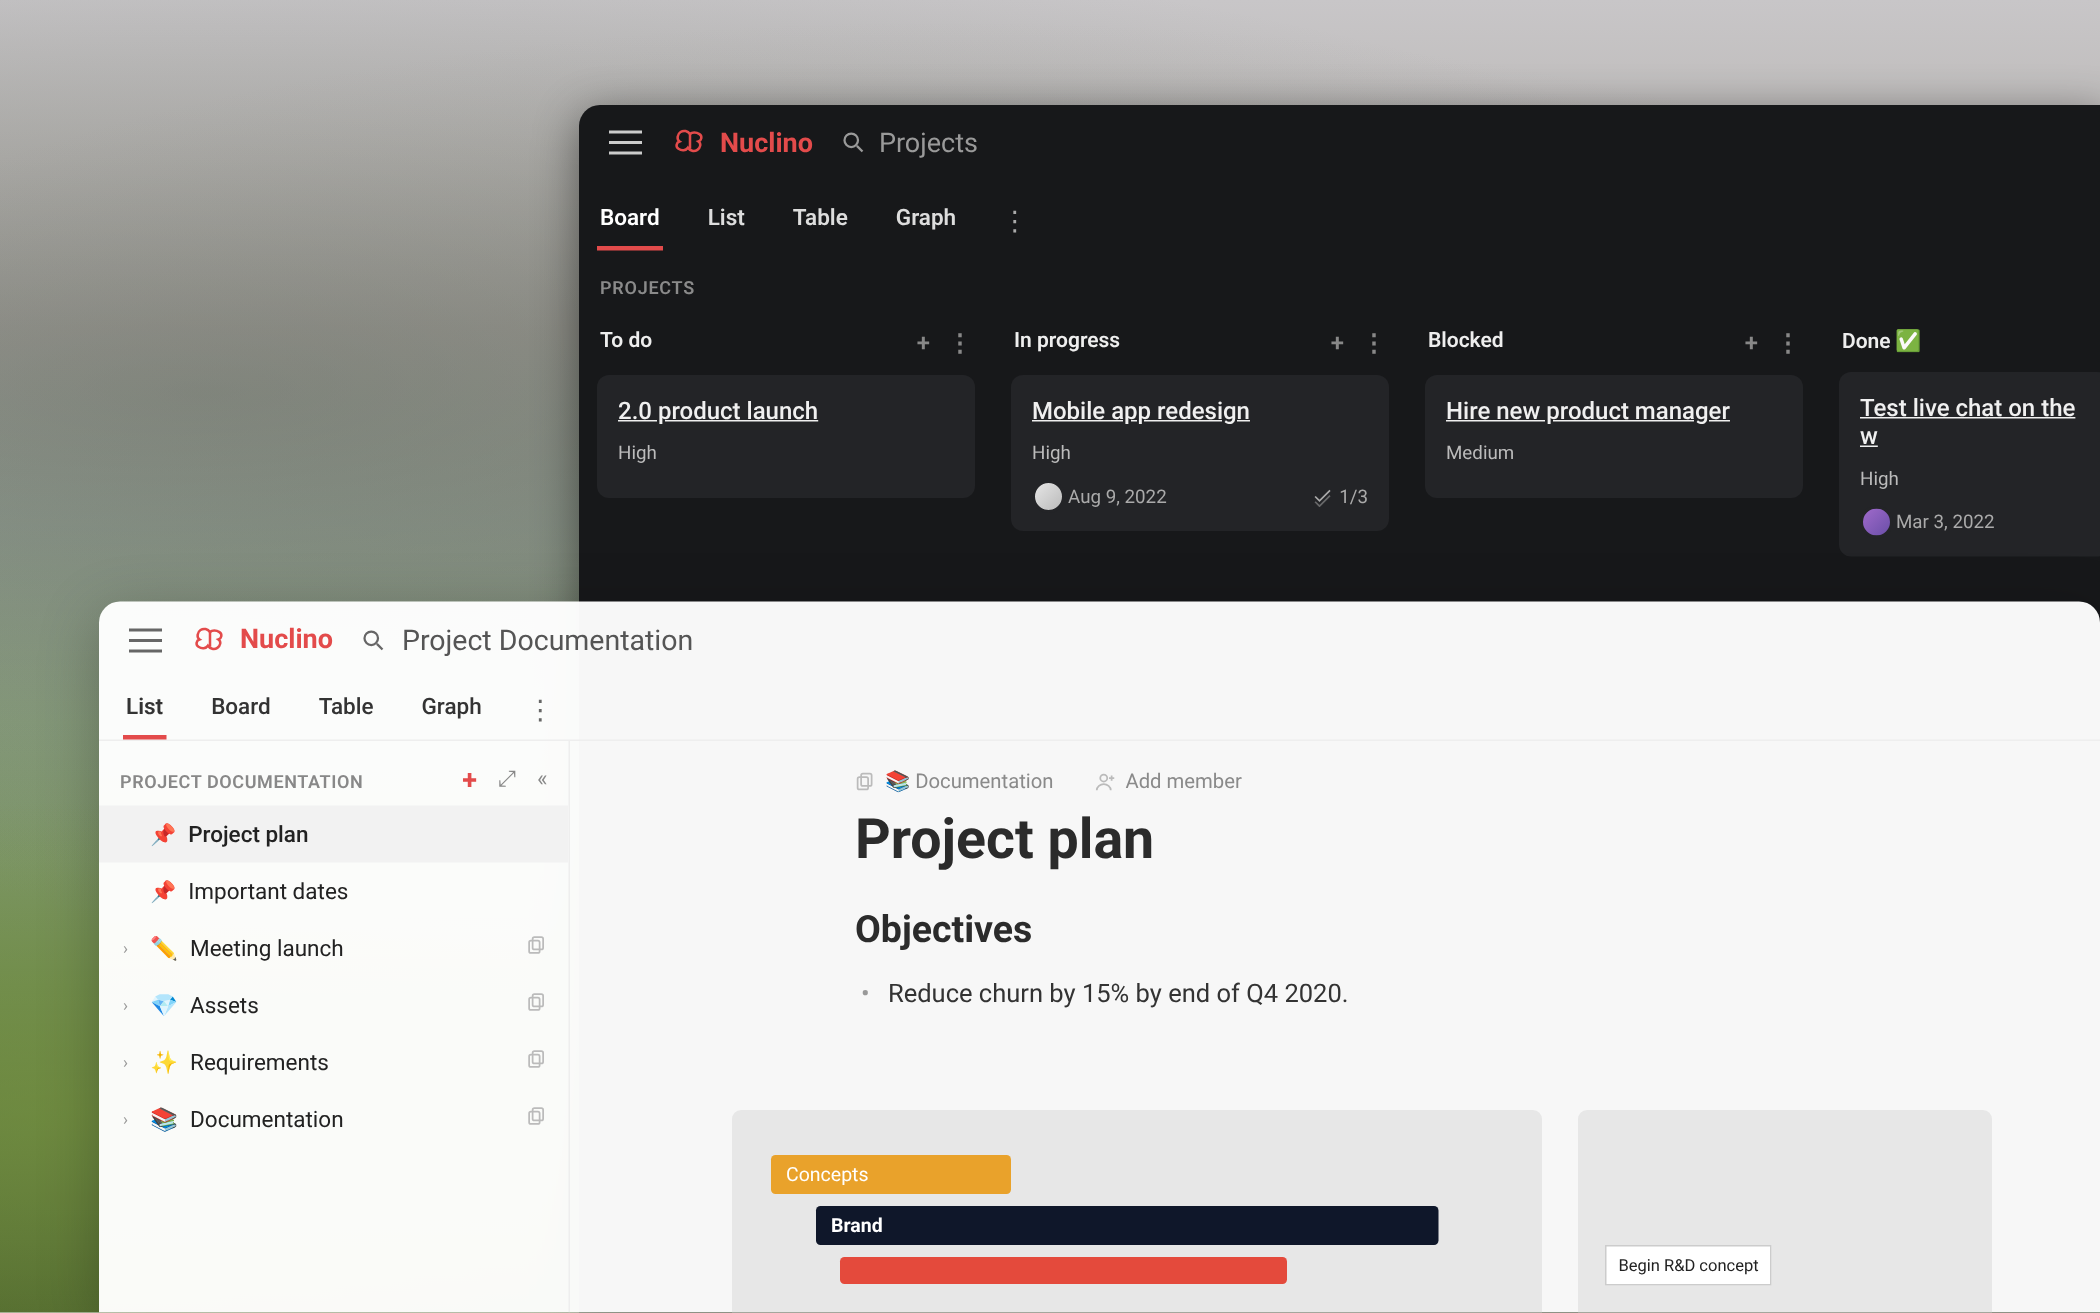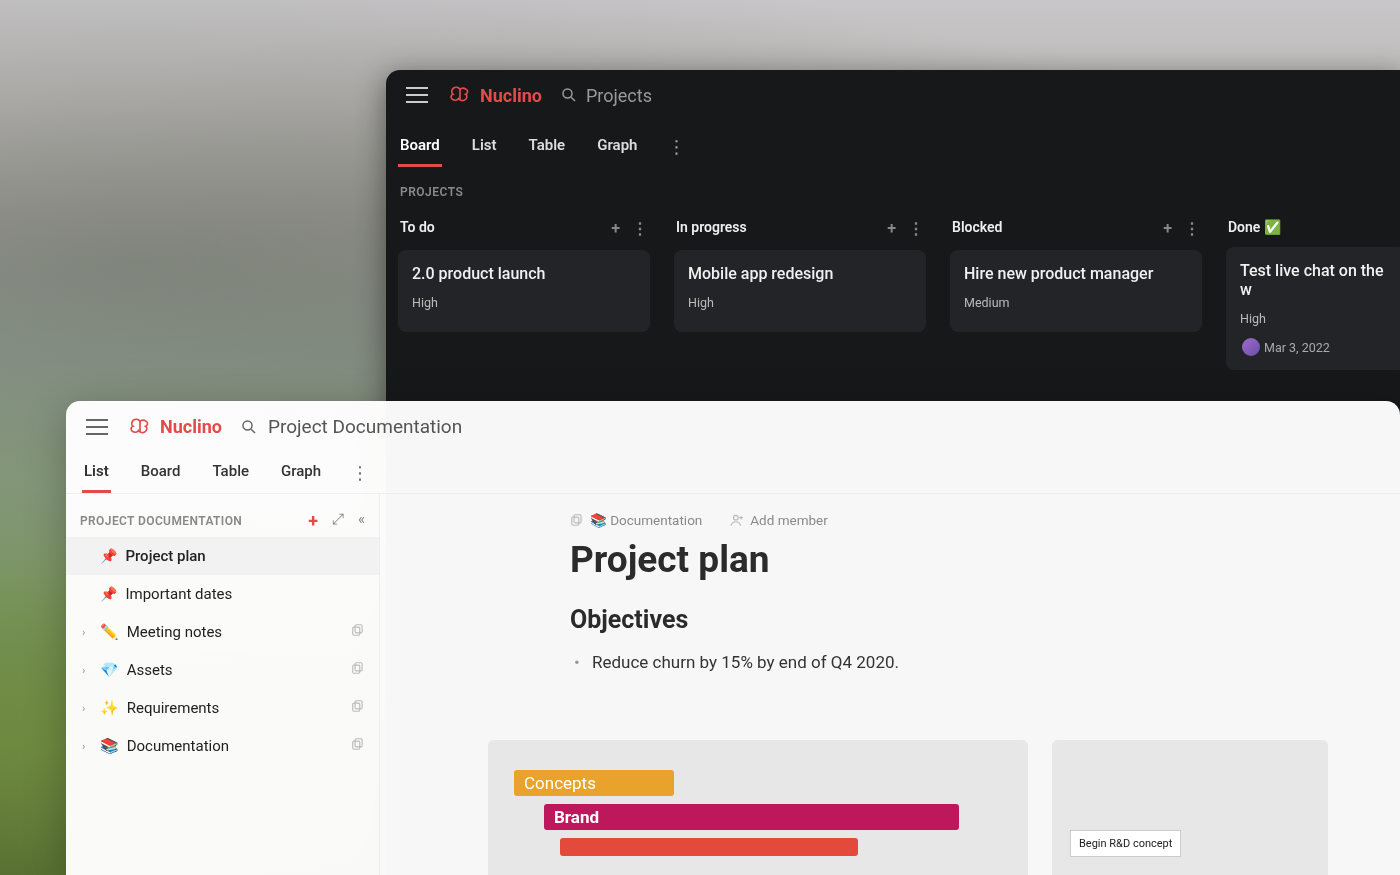--- a/index.html
+++ b/index.html
@@ -48,21 +48,21 @@
 
   .d-section-label { padding:18px 14px 6px; font-size:12px; letter-spacing:.5px; color:#8a8a8a; font-weight:600; }
 
   .d-columns { display:flex; gap:24px; padding:8px 12px 20px; }
   .d-col { width:252px; flex-shrink:0; }
   .d-col-head { display:flex; justify-content:space-between; padding:6px 2px 12px; color:#eee; font-size:14px; font-weight:600; }
   .d-col-head .col-actions { display:flex; gap:12px; color:#888; }
   .d-col-head .col-actions span { cursor:pointer; font-size:16px; }
 
   .d-card { background:#232427; border-radius:8px; padding:14px 14px 12px; margin-bottom:12px; }
-  .d-card-title { font-size:16px; font-weight:500; color:#f0f0f0; margin-bottom:12px; }
+  .d-card-title { font-size:16px; font-weight:500; color:#f0f0f0; margin-bottom:12px;text-decoration:underline; }
   .d-card-prio { font-size:12.5px; color:#bbb; margin-bottom:10px; }
   .d-card-foot { display:flex; align-items:center; gap:10px; font-size:12.5px; color:#aaa; }
   .avatars { display:flex; }
   .av { width:22px; height:22px; border-radius:50%; border:2px solid #232427; margin-right:-8px; display:flex; align-items:center; justify-content:center; }
   .av.a1{background:linear-gradient(135deg,#b46acb,#8a4fa8);} .av.a2{background:linear-gradient(135deg,#f0c47a,#d79b3e);}
   .av.a3{background:linear-gradient(135deg,#e6e6e6,#bababa);} .av.a4{background:linear-gradient(135deg,#c46acb,#8a4fa8);}
   .av.a5{background:linear-gradient(135deg,#a06acb,#6a4fa8);}
   .d-card-foot .spacer { flex:1; }
   .chip { display:flex; align-items:center; gap:4px; color:#aaa; }
   .chip svg { width:14px; height:14px; }
@@ -108,23 +108,23 @@
   .crumb { display:flex; align-items:center; gap:6px;justify-content:center; }
   .crumb svg{width:14px;height:14px;}
   .doc-title { font-size:37px; font-weight:700; color:#2b2b2b; margin-bottom:24px; }
   .doc-h2 { font-size:25px; font-weight:700; color:#2b2b2b; margin-bottom:14px; }
   .doc-list { list-style:none; font-size:17px; color:#333; }
   .doc-list li { padding:4px 0 4px 22px; position:relative; }
   .doc-list li::before { content:"•"; position:absolute; left:4px; color:#999; }
 
   .gantt-wrap { position:absolute; left:0; right:-60px; bottom:-3px; display:flex; gap:24px; padding-left:108px;}
   .gantt-left { background:#e7e7e7; border-radius:6px 6px 0 0; padding:30px 20px 14px; width:540px; }
-  .gbar { height:26px; border-radius:3px; color:#fff; font-size:17px; display:flex; align-items:center; padding:0 10px; margin-bottom:8px; }
+  .gbar { height:26px; border-radius:3px; color:#fff; font-size:13px; display:flex; align-items:center; padding:0 10px; margin-bottom:8px; }
   .gbar.concept { background:#e9a22b; width:160px; margin-left:6px; }
-  .gbar.brand   { background:#be185d; width:415px; margin-left:36px; }
+  .gbar.brand   { background:#0f172a; width:415px; margin-left:36px; }
   .gbar.third   { background:#e44a3c; width:298px; margin-left:52px; height:18px;}
   .gantt-right { width:276px; background:#e7e7e7; border-radius:6px 6px 0 0; padding:90px 18px 14px; }
   .milestone { background:#fff; border:1px solid #ccc; font-size:11px; padding:6px 8px; display:inline-block; max-width:170px; }
 
   .icon-svg{display:inline-block;vertical-align:middle;}
 </style>
 </head>
 <body>
 
 <div class="bg-mountain"></div>
@@ -182,20 +182,34 @@
       <div class="d-col-head">
         <span>In progress</span>
         <div class="col-actions">
           <span>+</span>
           <span>⋮</span>
         </div>
       </div>
       <div class="d-card">
         <div class="d-card-title">Mobile app redesign</div>
         <div class="d-card-prio">High</div>
+        <div class="d-card-foot">
+          <div class="avatars">
+            <div class="av a3"></div>
+          </div>
+          <span>Aug 9, 2022</span>
+          <span class="spacer"></span>
+          <span class="chip">
+            <svg viewBox="0 0 24 24" stroke="#aaa" stroke-width="2" fill="none">
+                <path d="M3 12l5 5L20 5"></path>
+                <path d="M3 18l5 5L20 11" opacity=".5"></path>
+              </svg>
+            <span>1/3</span>
+          </span>
+        </div>
       </div>
     </div>
 
     <div class="d-col">
       <div class="d-col-head">
         <span>Blocked</span>
         <div class="col-actions">
           <span>+</span>
           <span>⋮</span>
         </div>
@@ -274,21 +288,21 @@
           <span>Project plan</span>
         </div>
         <div class="tree-item">
           <span class="chev"></span>
             <span class="pin-dot">📌</span>
           <span>Important dates</span>
         </div>
         <div class="tree-item">
           <span class="chev">›</span>
           <span>✏️</span>
-          <span>Meeting notes</span>
+          <span>Meeting launch</span>
           <span class="right"><svg class="copy-ic" viewBox="0 0 24 24" stroke="#bbb" stroke-width="2" fill="none">
                 <rect x="7" y="3" width="12" height="14" rx="2"></rect>
                 <rect x="3" y="7" width="12" height="14" rx="2"></rect>
               </svg></span>
         </div>
         <div class="tree-item">
           <span class="chev">›</span>
           <span>💎</span>
           <span>Assets</span>
           <span class="right"><svg class="copy-ic" viewBox="0 0 24 24" stroke="#bbb" stroke-width="2" fill="none">

